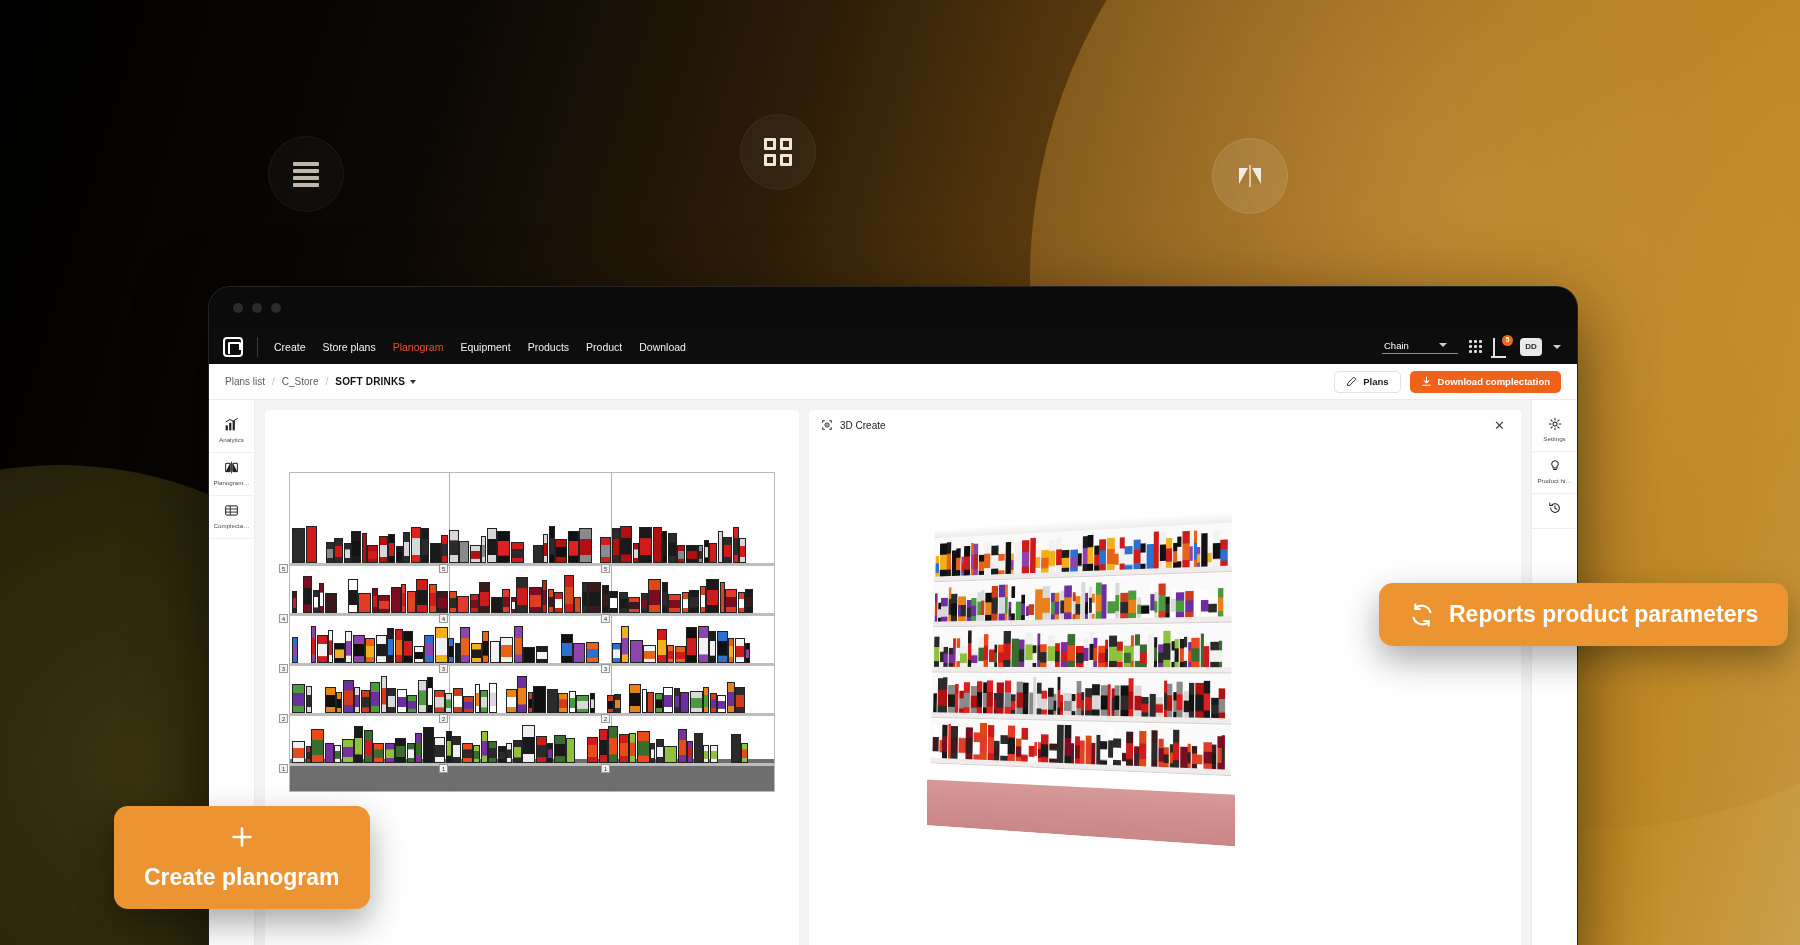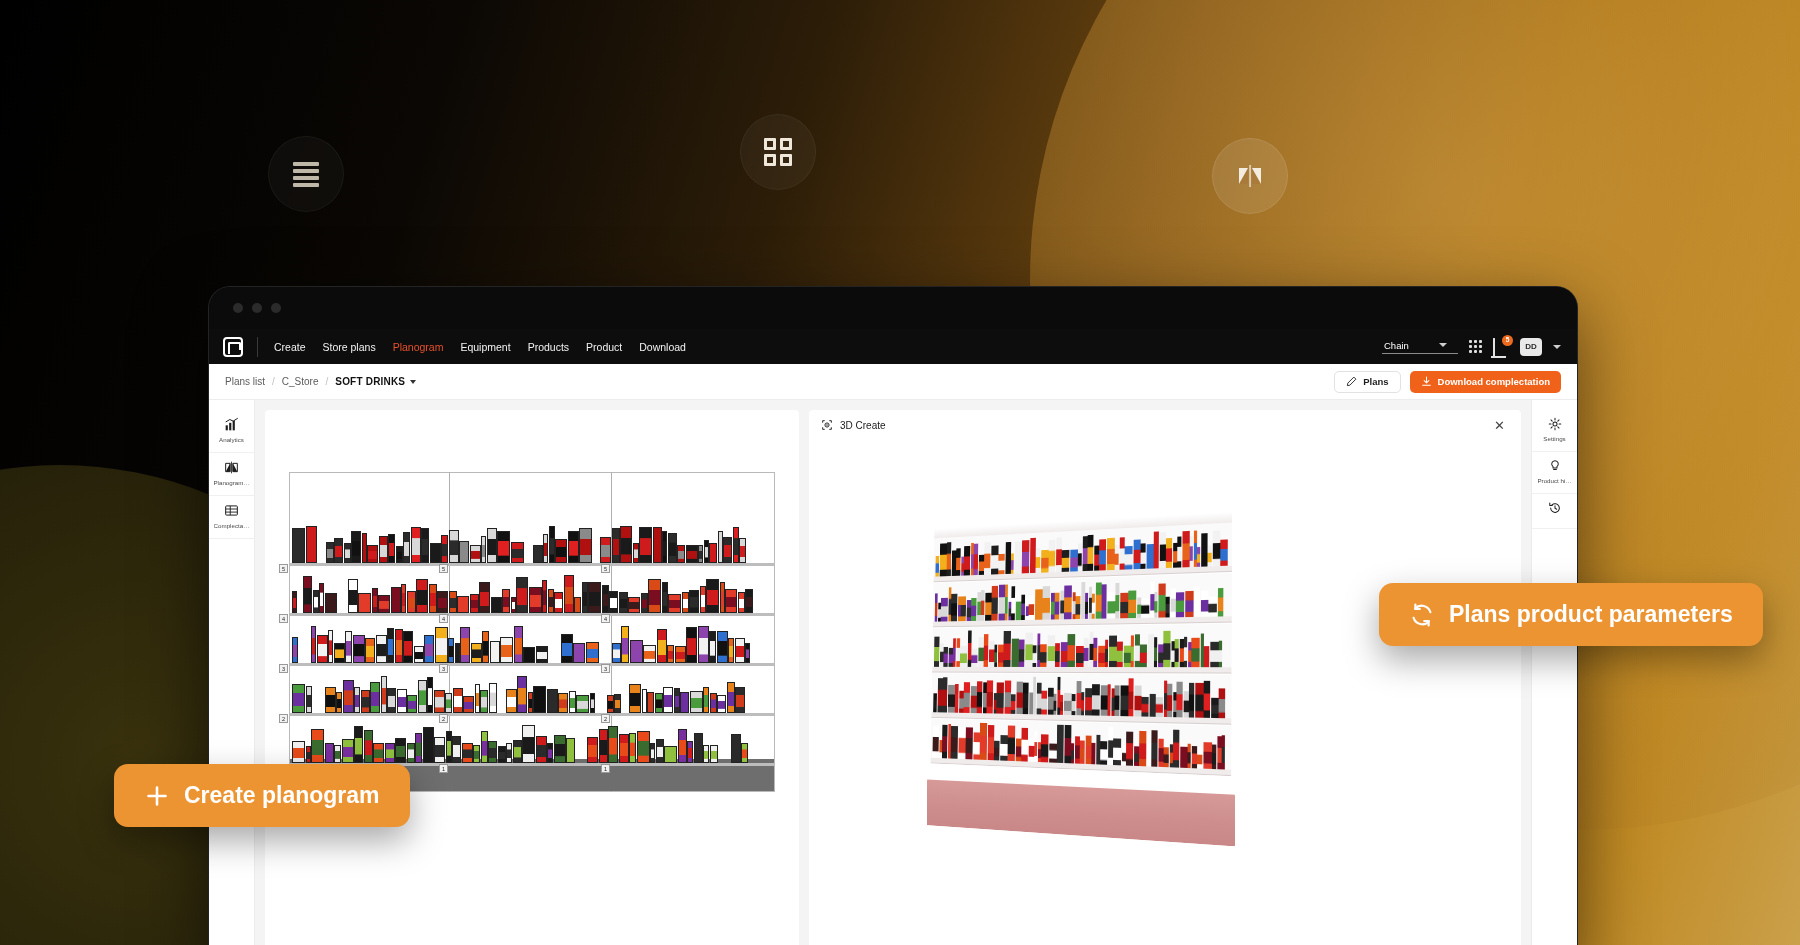--- a/index.html
+++ b/index.html
@@ -249,21 +249,21 @@
   
   .pill {
     position: absolute; display: flex; align-items: center; gap: 14px;
     background: #ec9432; color: #fff;
     border-radius: 14px;
     font-size: 23px; font-weight: bold;
     padding: 18px 30px;
     box-shadow: 0 14px 34px rgba(0,0,0,.34);
     cursor: pointer; white-space: nowrap;
   }
-  #pill-create { left: 114px; top: 764px; }
+  #pill-create { left: 114px; top: 806px; flex-direction: column; }
   #pill-update { left: 1379px; top: 583px; }
   .pill-ico { width: 26px; height: 26px; flex: 0 0 auto; }
 </style>
 </head>
 <body>
 
 <div id="bg">
   <div class="glow-circle-tr"></div>
   <div class="glow-circle-bl"></div>
 
@@ -1031,14 +1031,14 @@
   <span>Create planogram</span>
 </div>
 
 <div class="pill" id="pill-update">
   <svg class="pill-ico" viewBox="0 0 26 26">
     <path d="M21.4 10.2A9 9 0 0 0 6.2 6.6" fill="none" stroke="#fff" stroke-width="2.2" stroke-linecap="round"></path>
     <path d="M4.6 15.8A9 9 0 0 0 19.8 19.4" fill="none" stroke="#fff" stroke-width="2.2" stroke-linecap="round"></path>
     <path d="M6.4 2.6v4.4h4.4" fill="none" stroke="#fff" stroke-width="2.2" stroke-linecap="round" stroke-linejoin="round"></path>
     <path d="M19.6 23.4V19h-4.4" fill="none" stroke="#fff" stroke-width="2.2" stroke-linecap="round" stroke-linejoin="round"></path>
   </svg>
-  <span>Plans product parameters</span>
+  <span>Reports product parameters</span>
 </div>
 
 </body></html>

